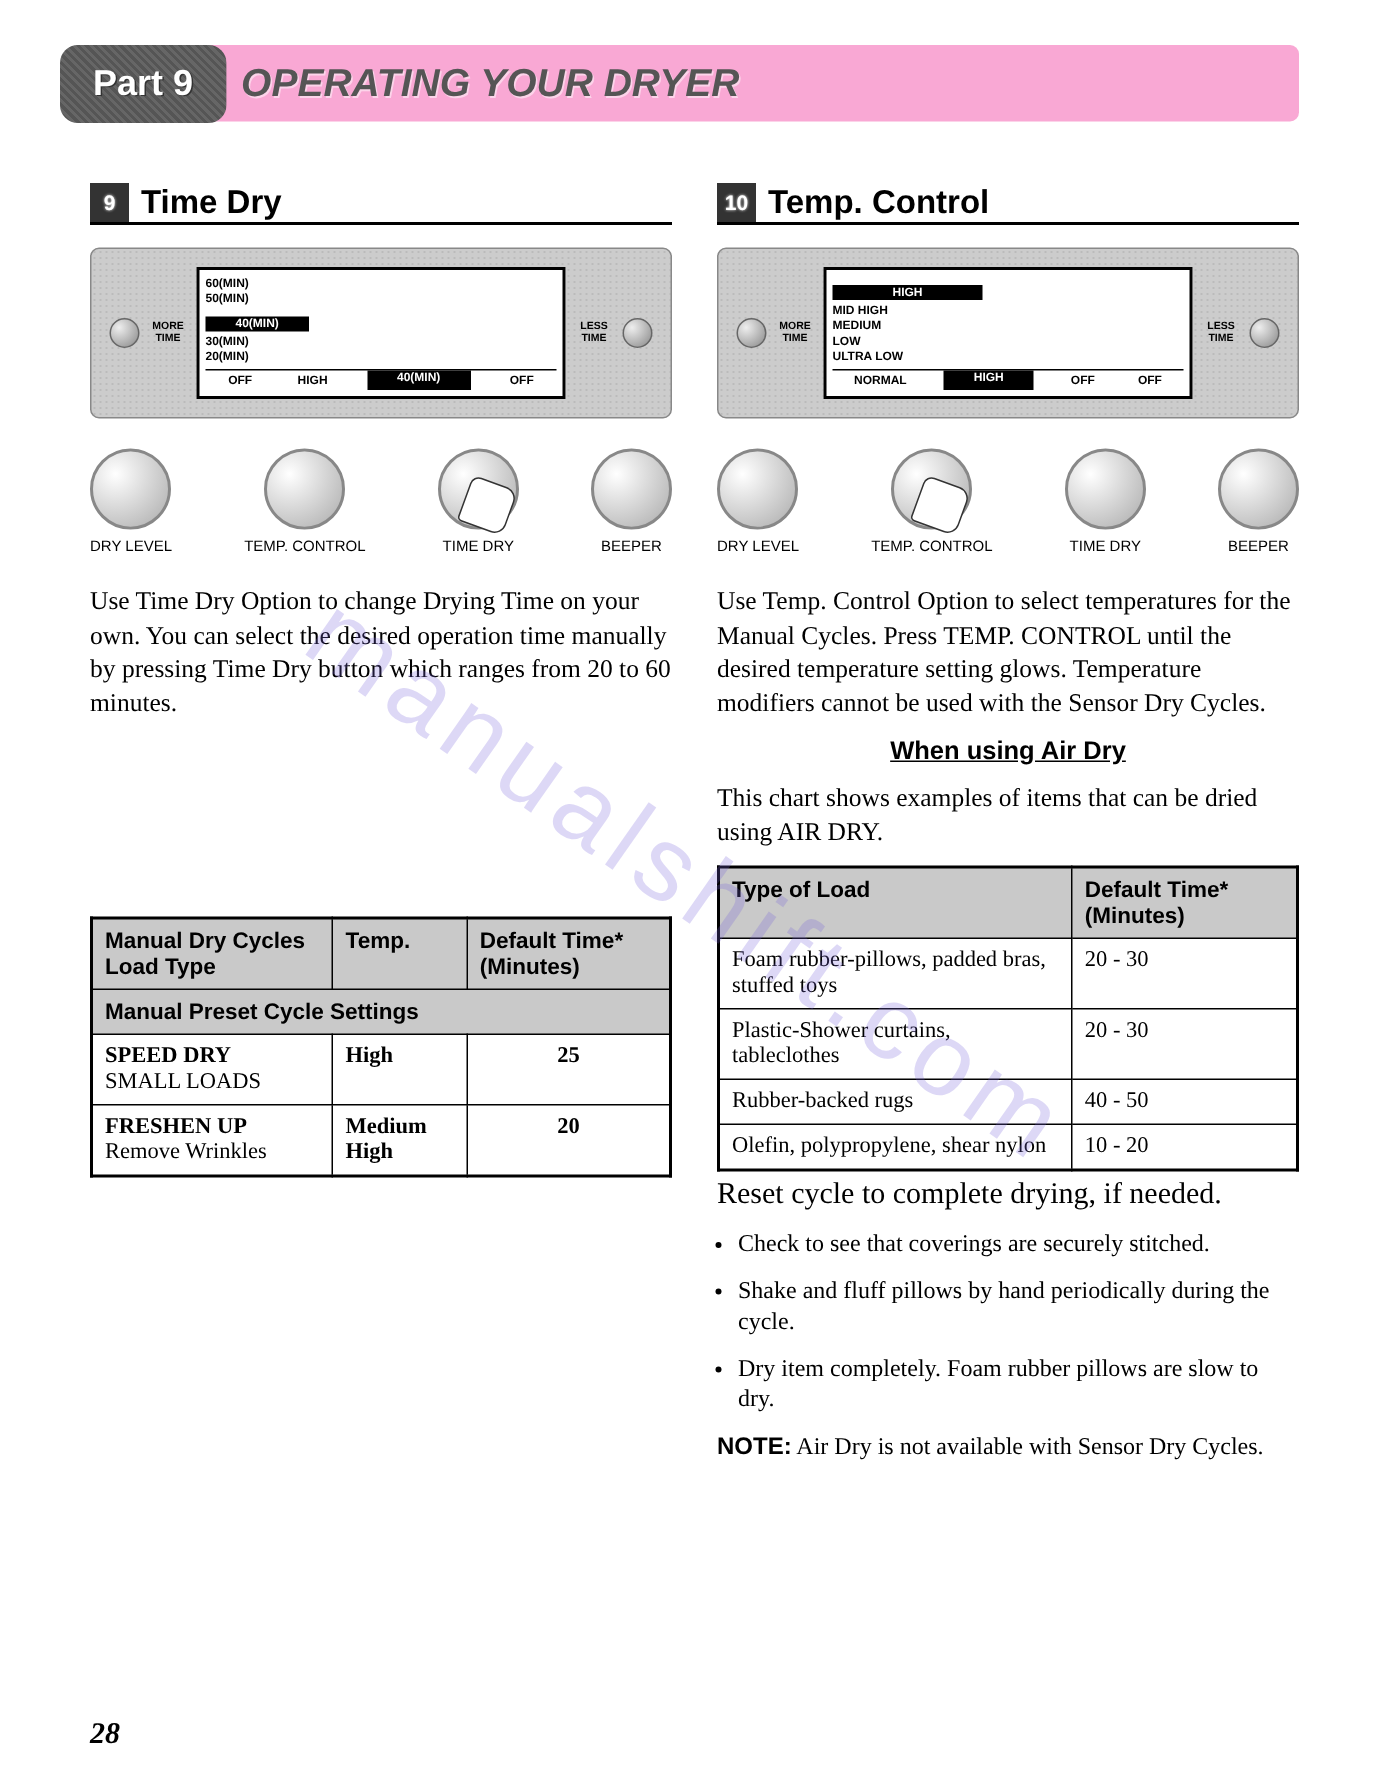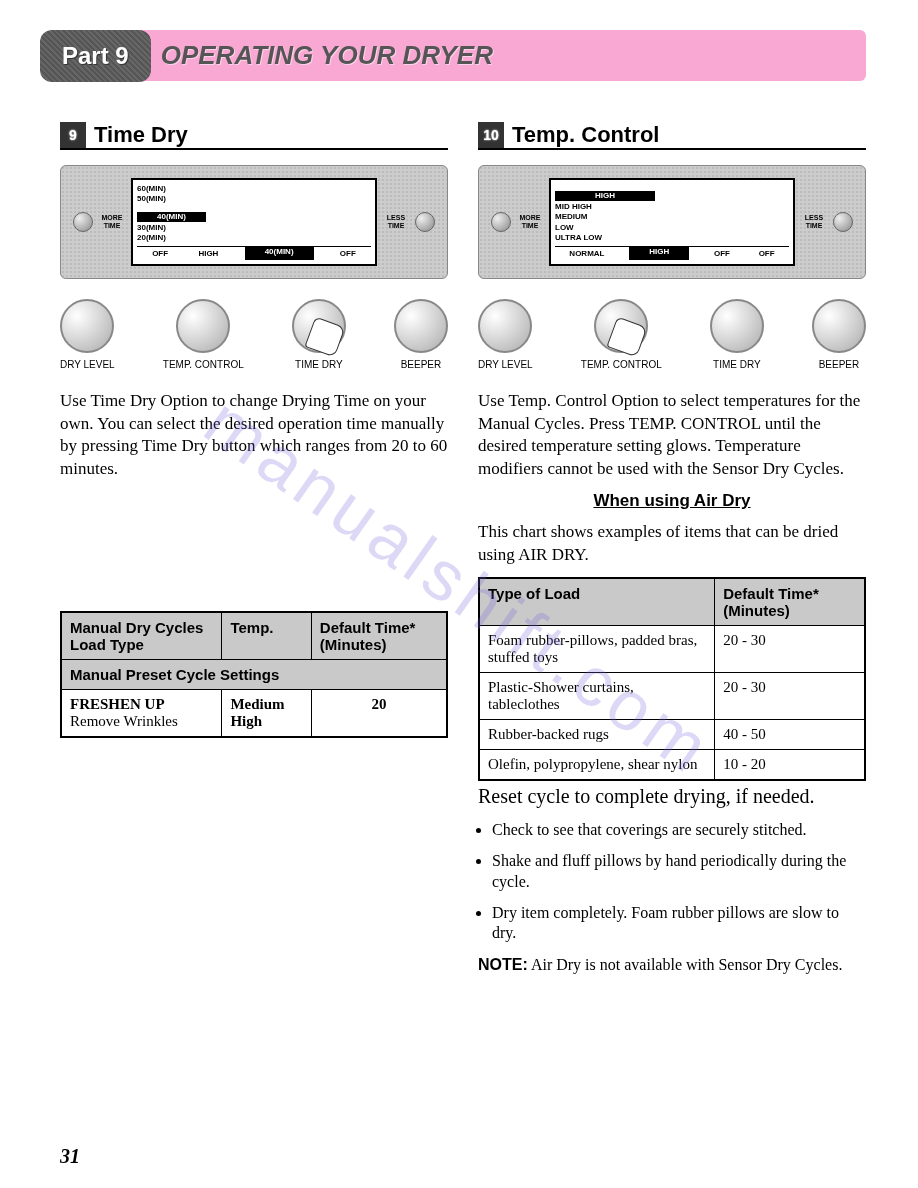--- a/index.html
+++ b/index.html
@@ -315,20 +315,25 @@
       <tbody>
           <tr>
         <th>Manual Dry Cycles Load Type</th>
         <th>Temp.</th>
         <th>Default Time* (Minutes)</th>
       </tr>
       <tr>
             <th colspan="3" class="thead-title">Manual Preset Cycle Settings</th>
           </tr>
       <tr>
+        <td><b>SPEED DRY</b><br><span>SMALL LOADS</span></td>
+        <td><b>High</b></td>
+        <td style="text-align:center"><b>25</b></td>
+      </tr>
+      <tr>
         <td><b>FRESHEN UP</b><br><span>Remove Wrinkles</span></td>
         <td><b>Medium High</b></td>
         <td style="text-align:center"><b>20</b></td>
       </tr>
     </tbody>
       </table>
   </div>
 
   <div class="col">
     <div class="section-label">
@@ -413,13 +418,13 @@
       <li>Dry item completely. Foam rubber pillows are slow to dry.</li>
     </ul>
 
     <div class="note">
       <span class="note-label">NOTE:</span>
       <span>Air Dry is not available with Sensor Dry Cycles.</span>
     </div>
   </div>
 </div>
 
-<div class="page-num">31</div>
+<div class="page-num">28</div>
 
 </body></html>

